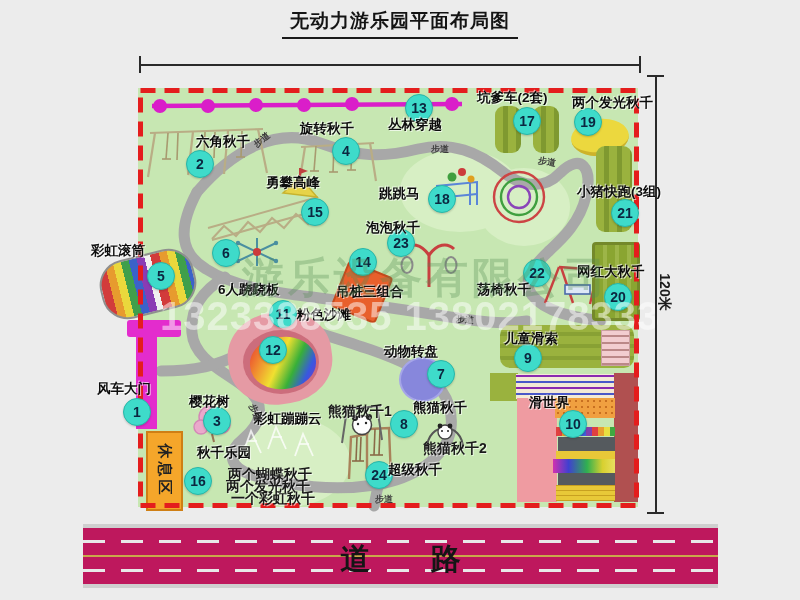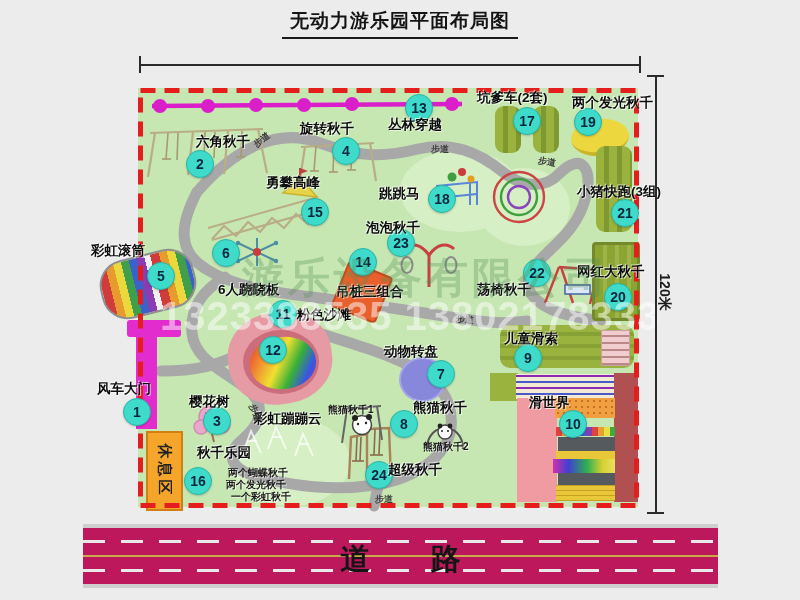--- a/index.html
+++ b/index.html
@@ -71,21 +71,21 @@
   #carousel{left:399px;top:357px;width:43px;height:41px;border-radius:50%;background:#8787dc;border:2px solid #a5a5e8;}
   #hang-pile{left:338px;top:267px;width:44px;height:46px;background:#e8602c;border:2px solid #c44a1c;
              border-radius:4px;transform:rotate(22deg);}
   
   #markers{position:absolute;left:0;top:0;width:800px;height:600px;z-index:5;pointer-events:none;}
   .badge{position:absolute;width:26px;height:26px;border-radius:50%;background:#3edbca;
          border:1px solid #28b7a9;color:#0b2740;font-size:14px;font-weight:bold;
          display:flex;align-items:center;justify-content:center;box-shadow:0 1px 2px rgba(0,0,0,.18);}
   .map-label{position:absolute;font-size:13.5px;font-weight:bold;color:#0d0d0d;white-space:nowrap;
          text-shadow:1px 1px 0 rgba(255,255,255,.65),-1px -1px 0 rgba(255,255,255,.65);}
-  .map-note{position:absolute;font-size:10px;font-weight:bold;color:#1a1a1a;white-space:nowrap;
+  .map-note{position:absolute;font-size:14px;font-weight:bold;color:#1a1a1a;white-space:nowrap;
          text-shadow:1px 1px 0 rgba(255,255,255,.6);}
   .walkway{position:absolute;font-size:9px;font-weight:bold;color:#3a3a3a;white-space:nowrap;}
   
   .wm{position:absolute;z-index:6;pointer-events:none;white-space:nowrap;font-weight:bold;}
   #wm-company{left:242px;top:250px;font-size:42px;letter-spacing:4px;color:rgba(85,140,85,.32);}
   #wm-phone{left:160px;top:294px;font-size:40px;letter-spacing:1px;color:rgba(255,255,255,.5);}
   
   #road{position:absolute;left:83px;top:524px;width:635px;height:56px;background:#be185d;
         border-top:4px solid #cfcfcf;border-bottom:4px solid #cfcfcf;z-index:7;}
   .road-dash{position:absolute;left:0;width:100%;height:3px;

